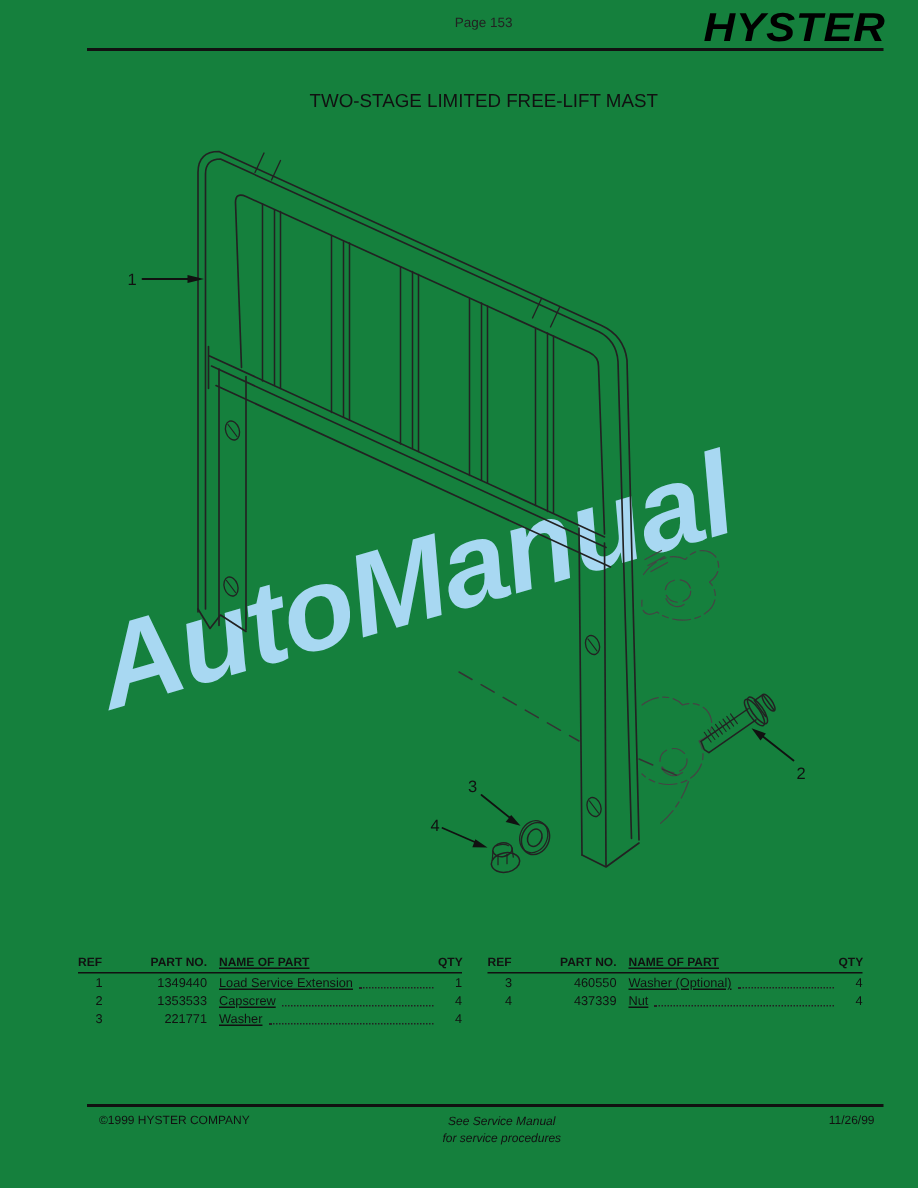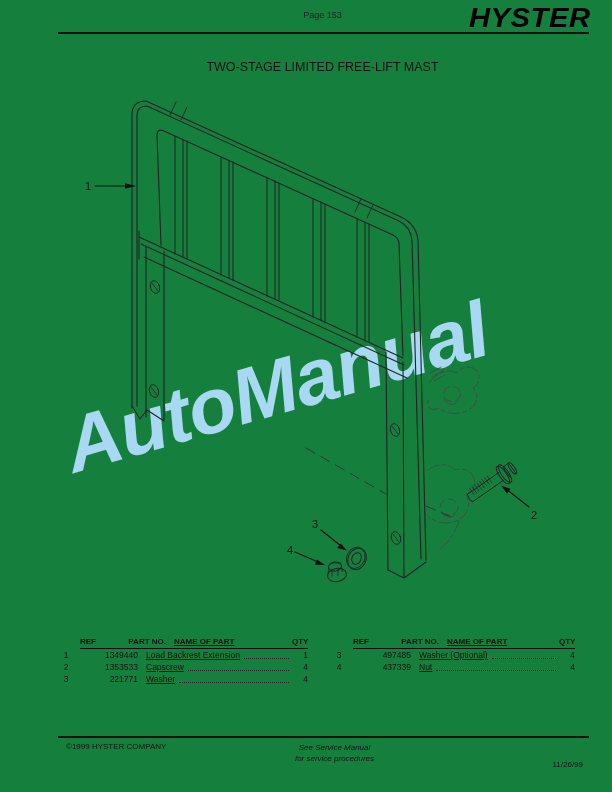--- a/index.html
+++ b/index.html
@@ -29,36 +29,36 @@
     font-size:78px;line-height:78px;font-weight:700;font-style:italic;
     color:#a8d8f2;white-space:nowrap;letter-spacing:-1px;z-index:1;pointer-events:none;
   }
   
   .figure-svg{position:absolute;left:0;top:0;width:612px;height:792px;z-index:2;}
   
   .parts-table{position:absolute;top:636px;font-size:8.5px;line-height:11px;color:#111;}
   .parts-table.left{left:52px;width:256px;}
   .parts-table.right{left:325px;width:250px;}
   .pt-header{display:flex;font-weight:700;font-size:8px;border-bottom:1.6px solid #111;
-    padding-bottom:1px;margin-left:28px;}
+    padding-bottom:1px;}
   .pt-row{display:flex;margin-top:1px;}
   .col-ref{width:28px;flex:none;}
   .pt-header .col-ref{text-align:left;}
   .pt-row .col-ref{text-align:center;}
   .col-part{width:58px;flex:none;text-align:right;}
   .col-name{flex:1;display:flex;min-width:0;padding-left:8px;text-decoration:underline;}
   .col-name .nm{flex:none;}
   .leader{flex:1;border-bottom:1.7px dotted #222;margin:0 3px 2px 4px;align-self:flex-end;}
   .col-qty{width:16px;flex:none;text-align:right;}
   
   .footer-rule{position:absolute;top:736px;left:58px;right:56px;height:1.5px;background:#111;}
   .footer-copyright{position:absolute;top:742px;left:66px;font-size:8px;}
   .footer-note{position:absolute;top:742px;left:0;width:100%;text-align:center;
     font-size:8px;font-style:italic;line-height:11px;margin-left:12px;}
-  .footer-date{position:absolute;top:760px;right:62px;font-size:8px;margin-left:20px;}
+  .footer-date{position:absolute;top:742px;right:62px;font-size:8px;margin-left:20px;}
 </style>
 </head>
 <body>
 
 <div class="page">
 
   <div class="page-number">Page 153</div>
   <div class="brand-logo">HYSTER</div>
   <div class="header-rule"></div>
   <div class="doc-subtitle">TWO-STAGE LIMITED FREE-LIFT MAST</div>
@@ -175,21 +175,21 @@
     <div class="pt-header">
       <span class="col-ref">REF</span>
       <span class="col-part">PART NO.</span>
       <span class="col-name">NAME OF PART</span>
       <span class="col-qty">QTY</span>
     </div>
     <div class="pt-row">
       <span class="col-ref">1</span>
       <span class="col-part">1349440</span>
       <span class="col-name">
-          <span class="nm">Load Backrest Extension</span>
+          <span class="nm">Load Service Extension</span>
           <span class="leader"></span>
         </span>
       <span class="col-qty">1</span>
     </div>
     <div class="pt-row">
       <span class="col-ref">2</span>
       <span class="col-part">1353533</span>
       <span class="col-name">
           <span class="nm">Capscrew</span>
           <span class="leader"></span>
@@ -209,21 +209,21 @@
 
   <div class="parts-table right">
     <div class="pt-header">
       <span class="col-ref">REF</span>
       <span class="col-part">PART NO.</span>
       <span class="col-name">NAME OF PART</span>
       <span class="col-qty">QTY</span>
     </div>
     <div class="pt-row">
       <span class="col-ref">3</span>
-      <span class="col-part">497485</span>
+      <span class="col-part">460550</span>
       <span class="col-name">
           <span class="nm">Washer (Optional)</span>
           <span class="leader"></span>
         </span>
       <span class="col-qty">4</span>
     </div>
     <div class="pt-row">
       <span class="col-ref">4</span>
       <span class="col-part">437339</span>
       <span class="col-name">

